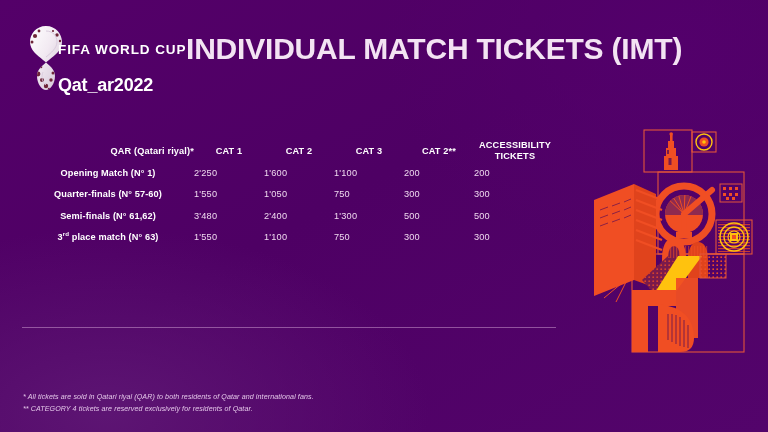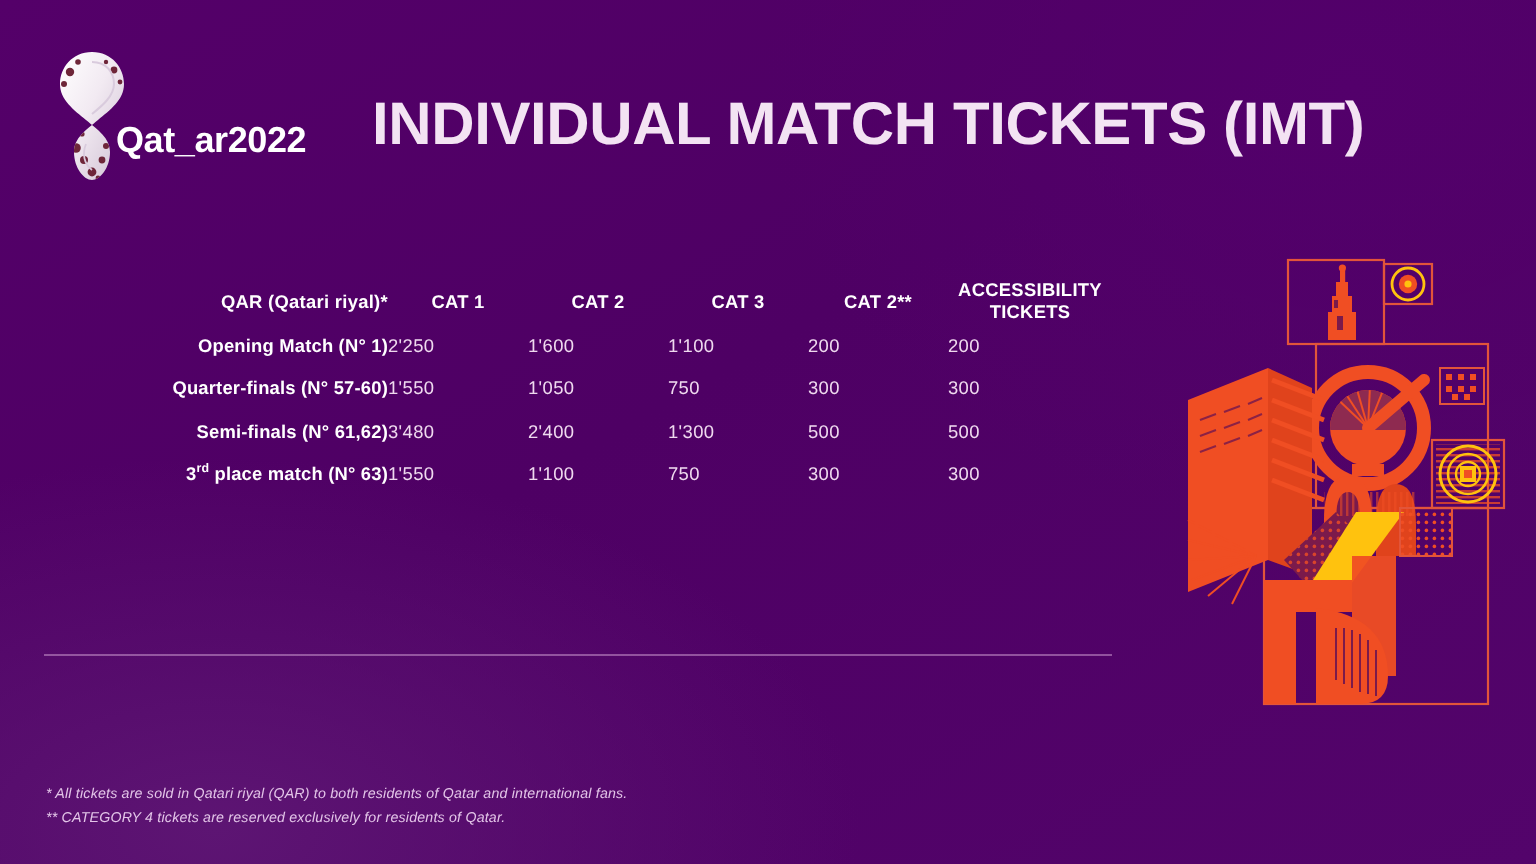--- a/index.html
+++ b/index.html
@@ -31,21 +31,21 @@
   .wm-line1 {
     font-size:13.5px; font-weight:bold; letter-spacing:0.9px;
     color:#ffffff; line-height:15px; white-space:nowrap;
   }
   .wm-line2 {
     font-size:18px; font-weight:bold; letter-spacing:-0.2px;
     color:#ffffff; line-height:21px; margin-top:18px; white-space:nowrap;
   }
 
   #page-title {
-    position:absolute; left:186px; top:46px;
+    position:absolute; left:186px; top:32px;
     font-size:30px; font-weight:bold; letter-spacing:-0.2px;
     color:#f3e3f3; white-space:nowrap;
   }
 
   
   #ticket-table {
     position:absolute; left:22px; top:140px;
     width:534px;
     border-collapse:collapse;
     table-layout:fixed;
@@ -64,21 +64,21 @@
     letter-spacing:0.15px;
   }
   thead th.h-label { text-align:right; vertical-align:top; }
   thead th.h-col   { text-align:center; vertical-align:top; }
 
   tbody tr { height:21.5px; }
   tbody td { border-top:1px solid rgba(226,180,226,0.45); }
   tbody tr:first-child td { border-top:0; }
 
   td.cell-label {
-    text-align:right; font-weight:bold; color:#ffffff;
+    text-align:center; font-weight:bold; color:#ffffff;
     font-size:9.3px; letter-spacing:0.1px; white-space:nowrap;
   }
   td.cell-val {
     color:#efd9ef; font-weight:normal;
     font-size:9.3px; letter-spacing:0.2px;
   }
   sup { font-size:6.2px; vertical-align:super; line-height:0; }
 
   
   #table-bottom-rule {
@@ -152,20 +152,21 @@
           <circle cx="13" cy="58" r="1.3"></circle>
             <circle cx="27" cy="67" r="1.2"></circle>
         </g>
 
         <path d="M24 9 C 31 9, 35 14, 35 20 C 35 26, 29 31, 24 35" fill="none" stroke="#d9cbdd" stroke-width="1"></path>
         <path d="M24 63 C 20 60, 19 55, 21 50" fill="none" stroke="#d9cbdd" stroke-width="0.9"></path>
       </svg>
     </div>
 
     <div class="wordmark">
+      <div class="wm-line1">FIFA WORLD CUP</div>
       <div class="wm-line2">Qat_ar2022</div>
     </div>
 
     <div id="page-title">INDIVIDUAL MATCH TICKETS (IMT)</div>
   </div>
 
   <table id="ticket-table">
     <colgroup>
       <col class="c-label">
         <col class="c-cat">

